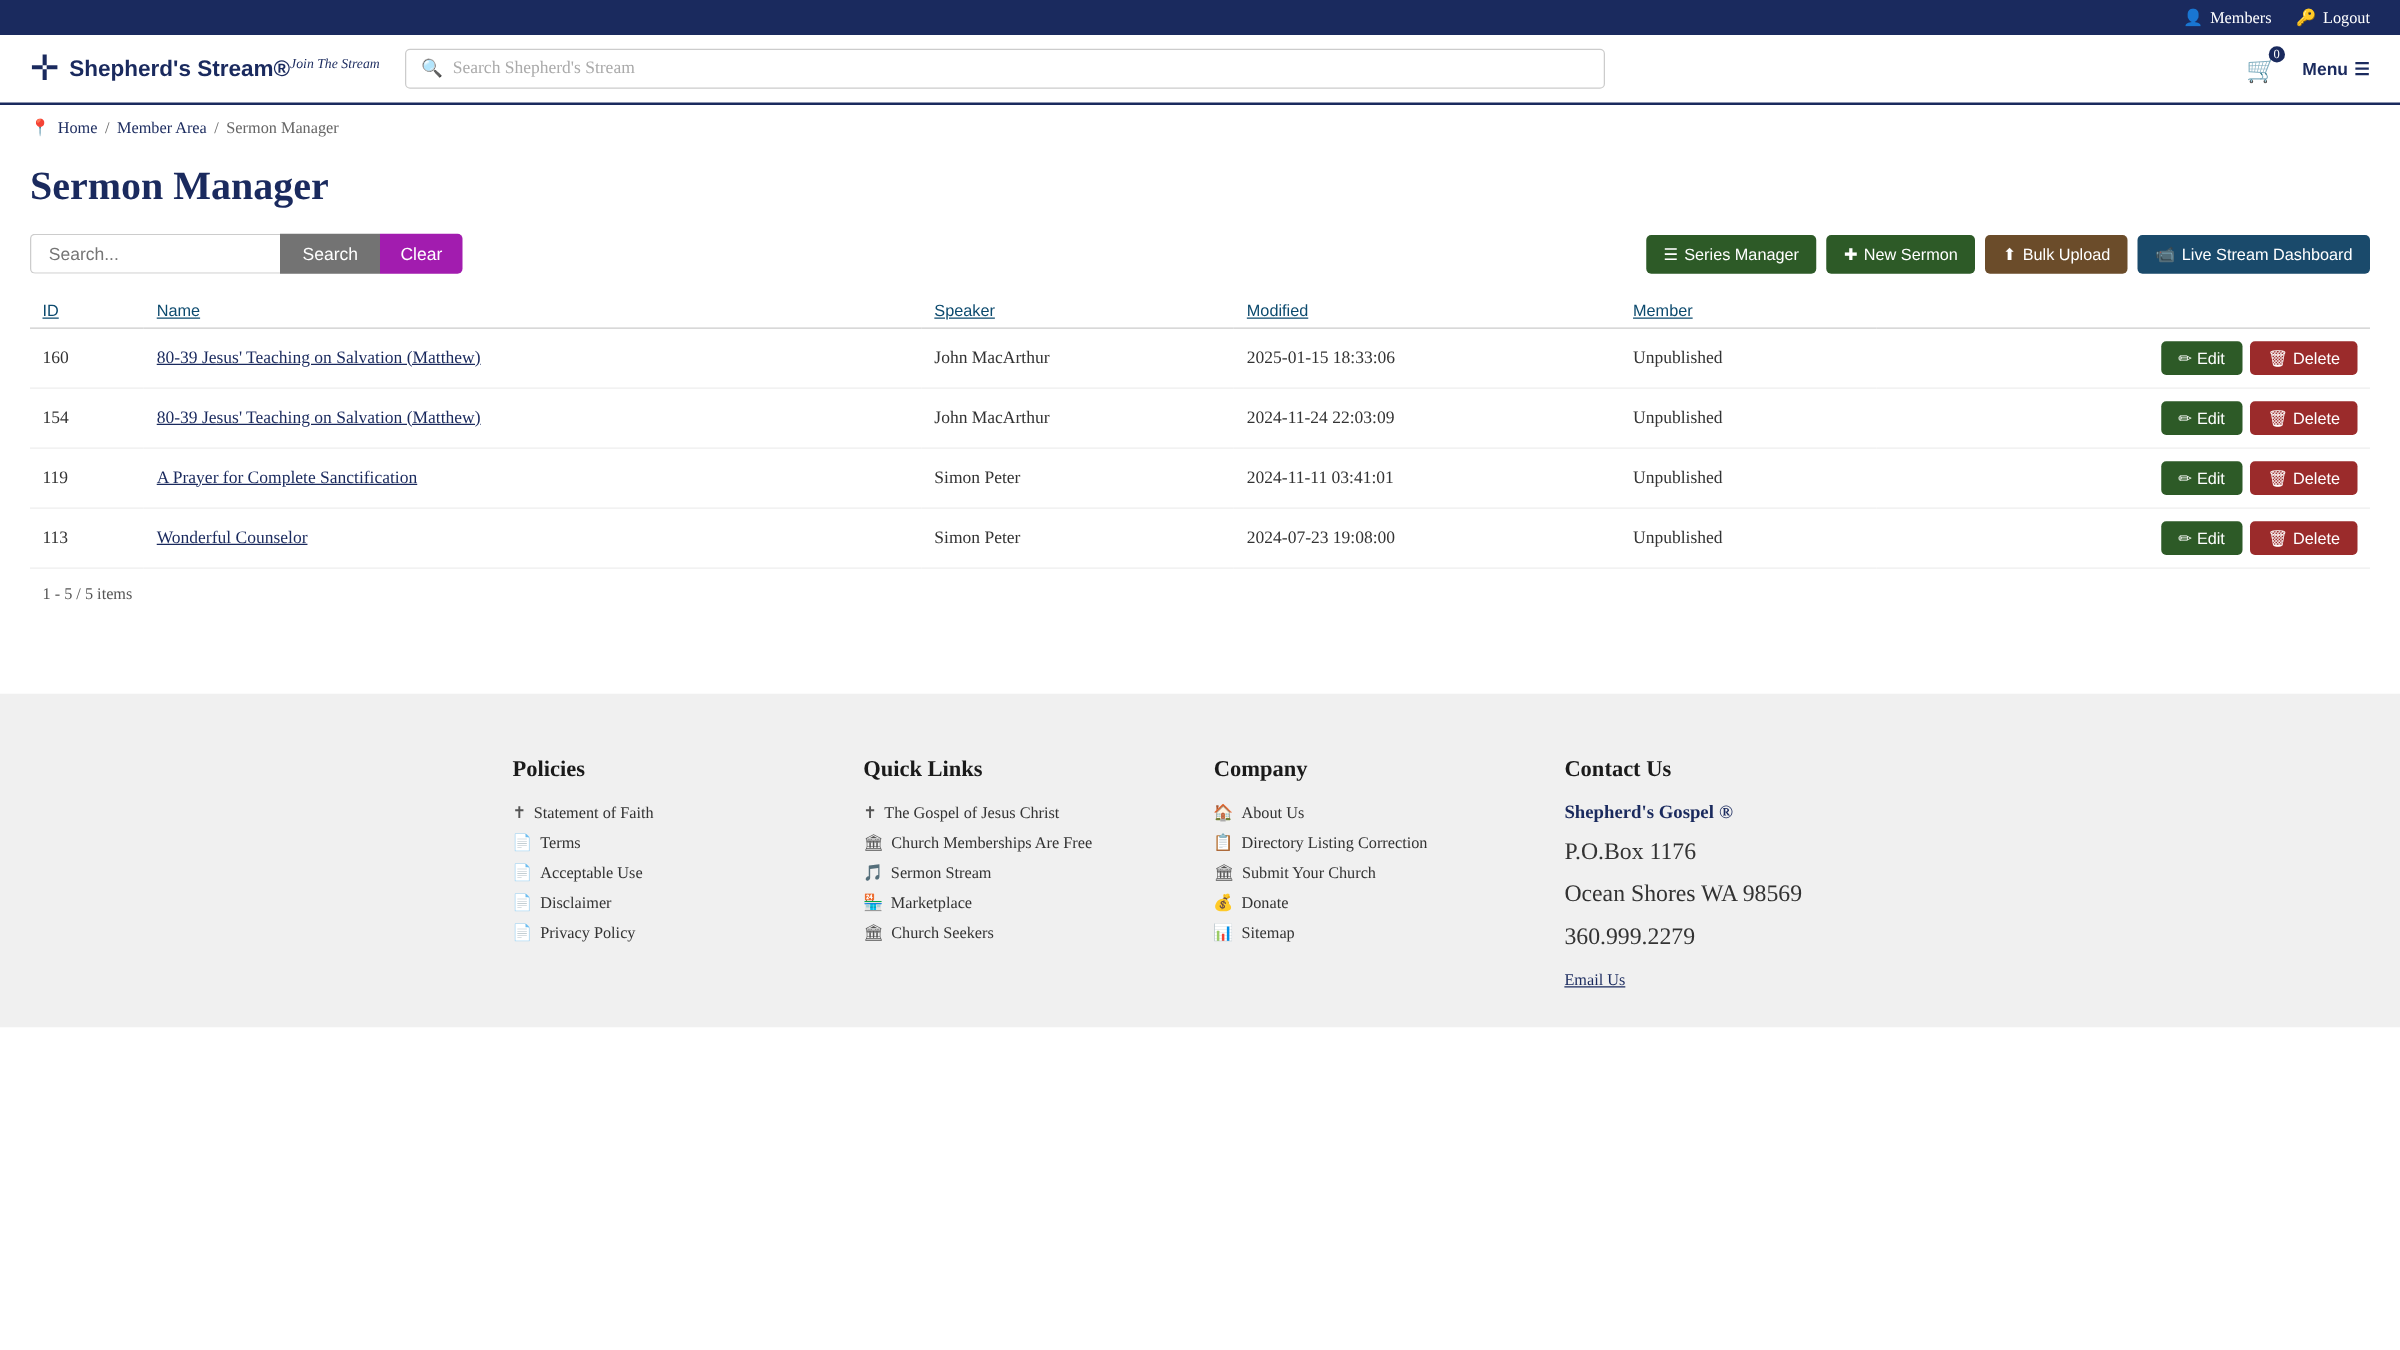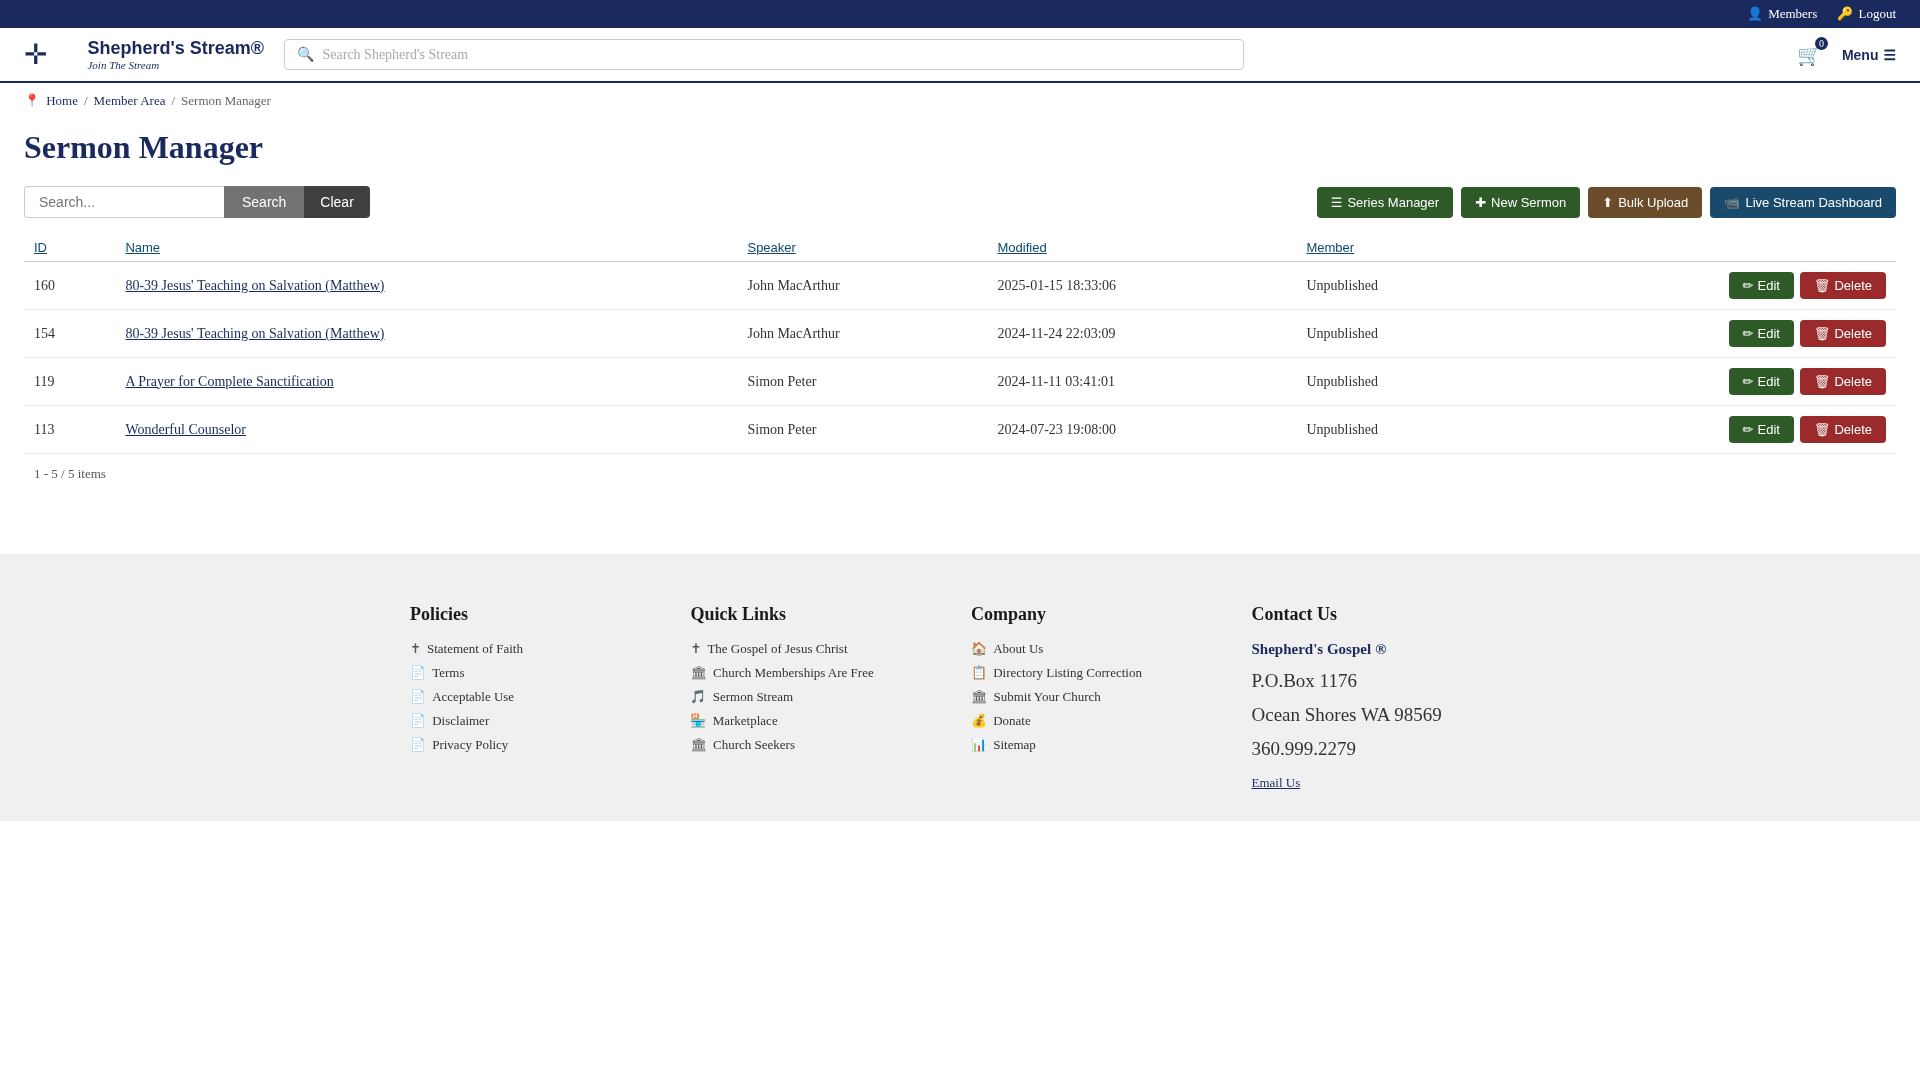--- a/index.html
+++ b/index.html
@@ -21,21 +21,21 @@
     
     .header {
       display: flex;
       align-items: center;
       padding: 10px 24px;
       border-bottom: 2px solid #1a2a5e;
       gap: 20px;
     }
     .logo { display: flex; align-items: center; gap: 8px; min-width: 220px; }
     .logo-icon { color: #1a2a5e; font-size: 28px; }
-    .logo-text { display: flex; flex-direction: column; margin-left: 32px; }
+    .logo-text { display: flex; flex-direction: row; }
     .logo-name { color: #1a2a5e; font-weight: bold; font-size: 18px; font-family: Arial, sans-serif; }
     .logo-tagline { color: #1a2a5e; font-size: 11px; font-style: italic; }
     .search-bar {
       flex: 1;
       max-width: 960px;
       display: flex;
       align-items: center;
       border: 1px solid #ccc;
       border-radius: 4px;
       padding: 6px 12px;
@@ -99,21 +99,21 @@
     .btn-search {
       background: #737373;
       color: #fff;
       border: none;
       padding: 8px 18px;
       font-size: 14px;
       cursor: pointer;
       border-radius: 0;
     }
     .btn-clear {
-      background: #404040;
+      background: #a21caf;
       color: #fff;
       border: none;
       padding: 8px 16px;
       font-size: 14px;
       cursor: pointer;
       border-radius: 0 4px 4px 0;
     }
     .toolbar-right { display: flex; align-items: center; gap: 8px; flex-wrap: wrap; }
     .btn-series {
       background: #2d5a27;

